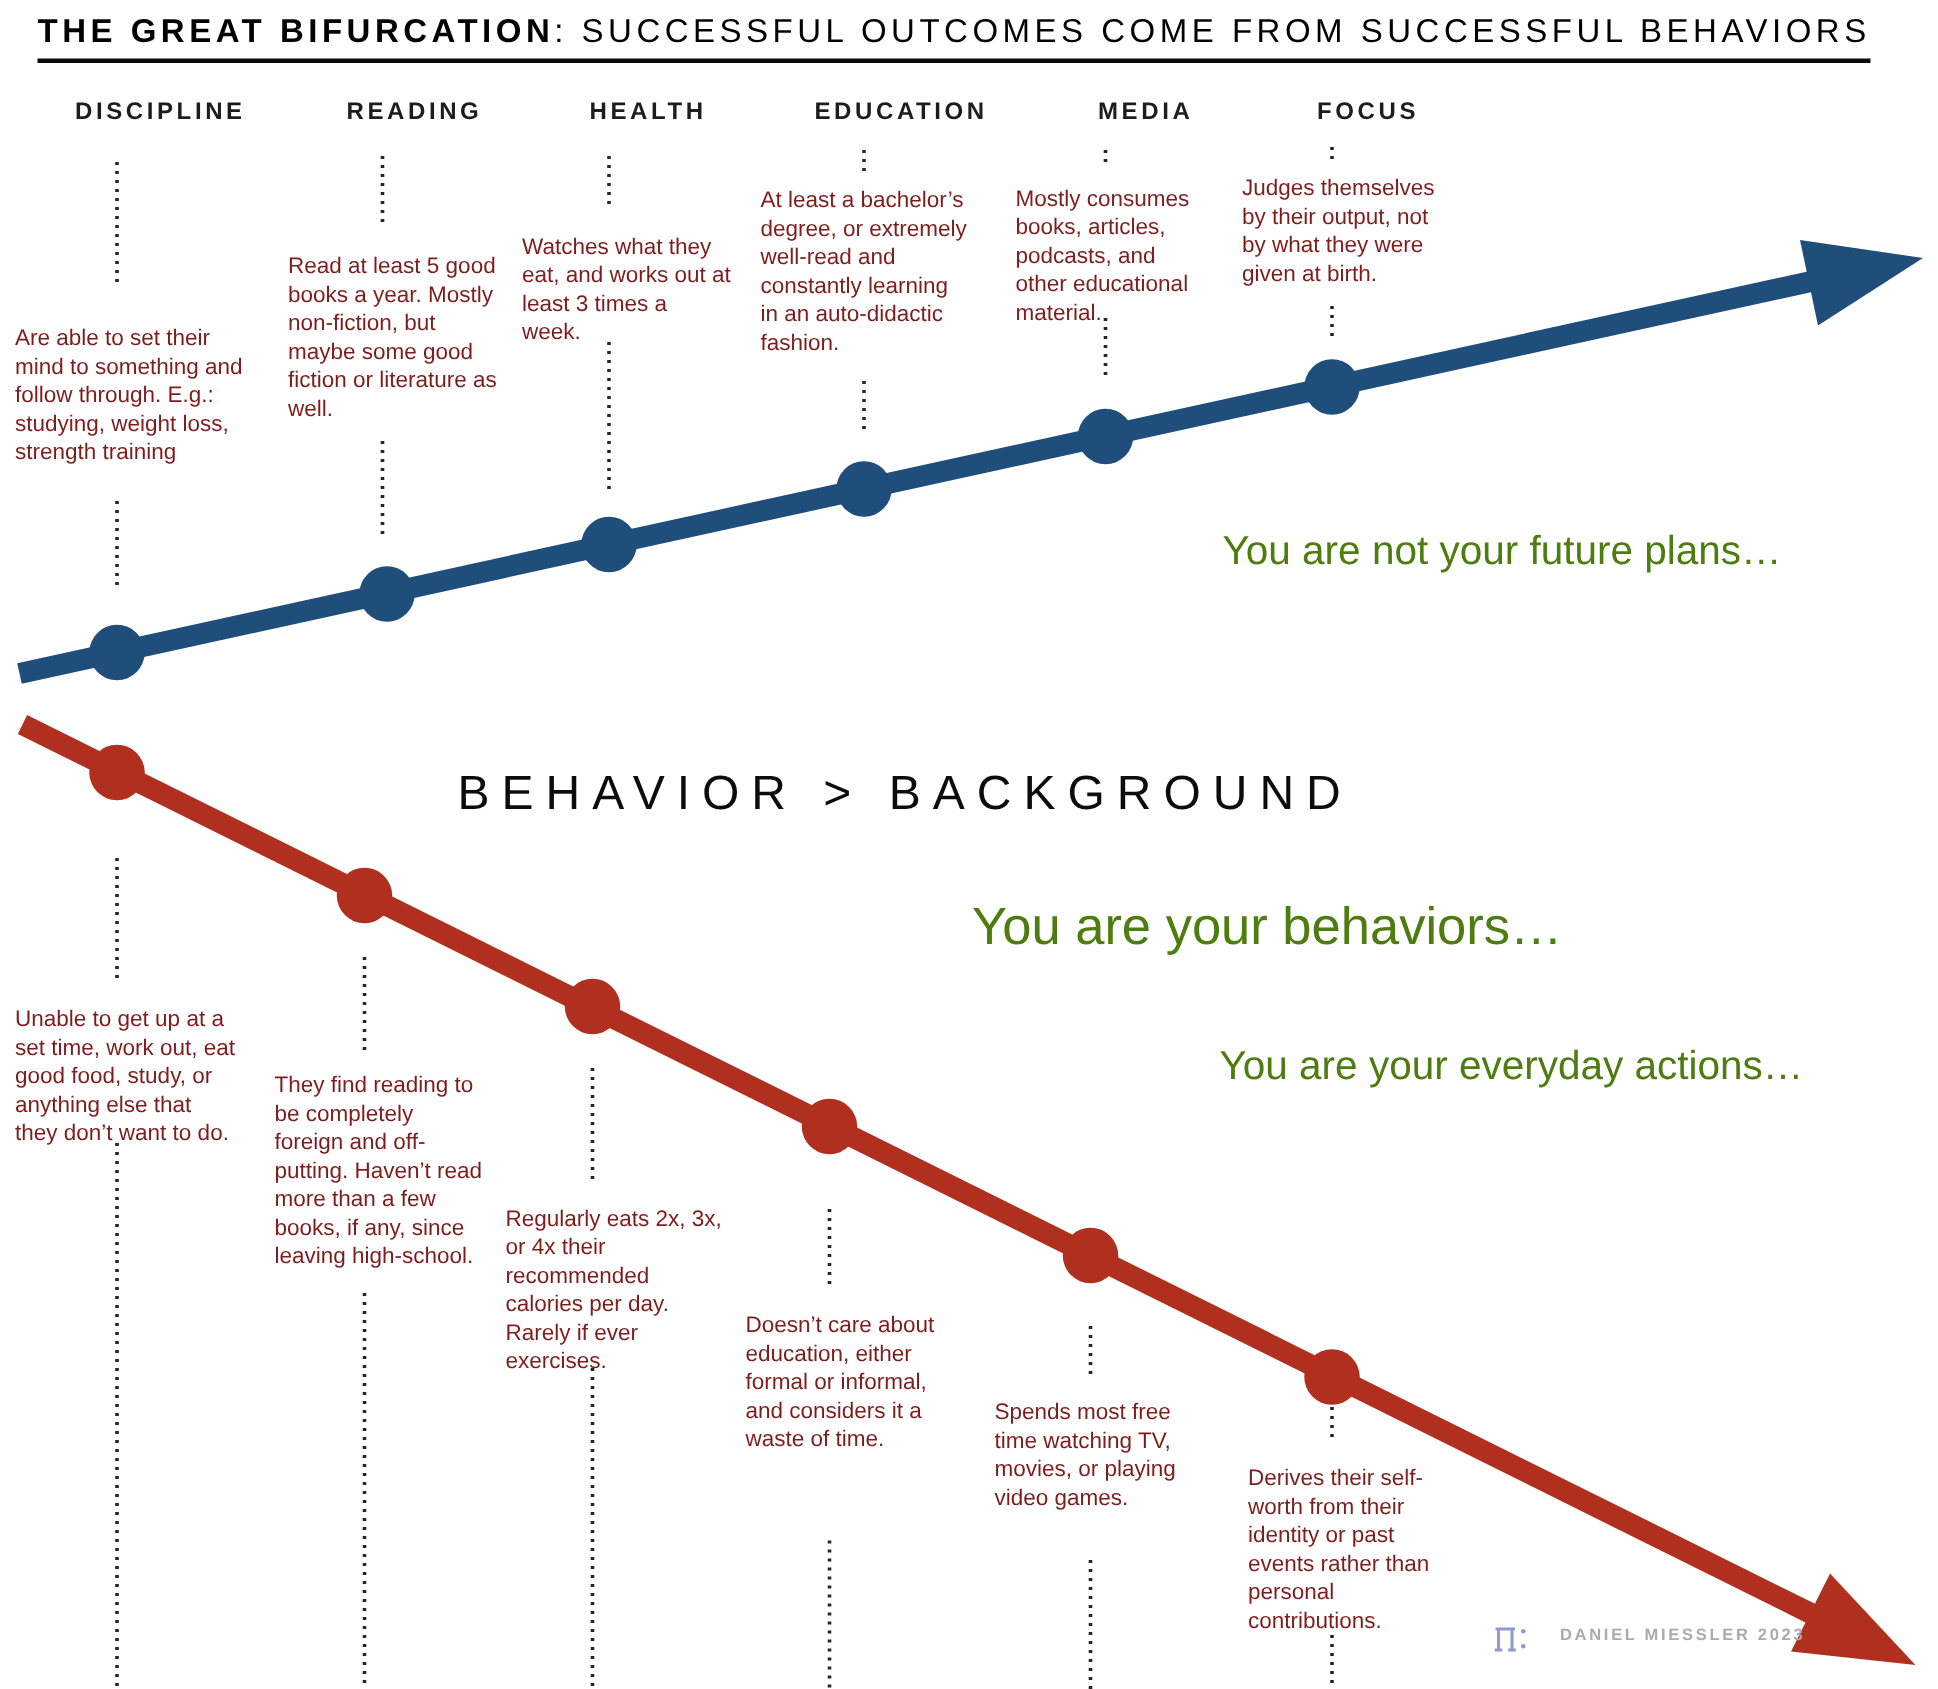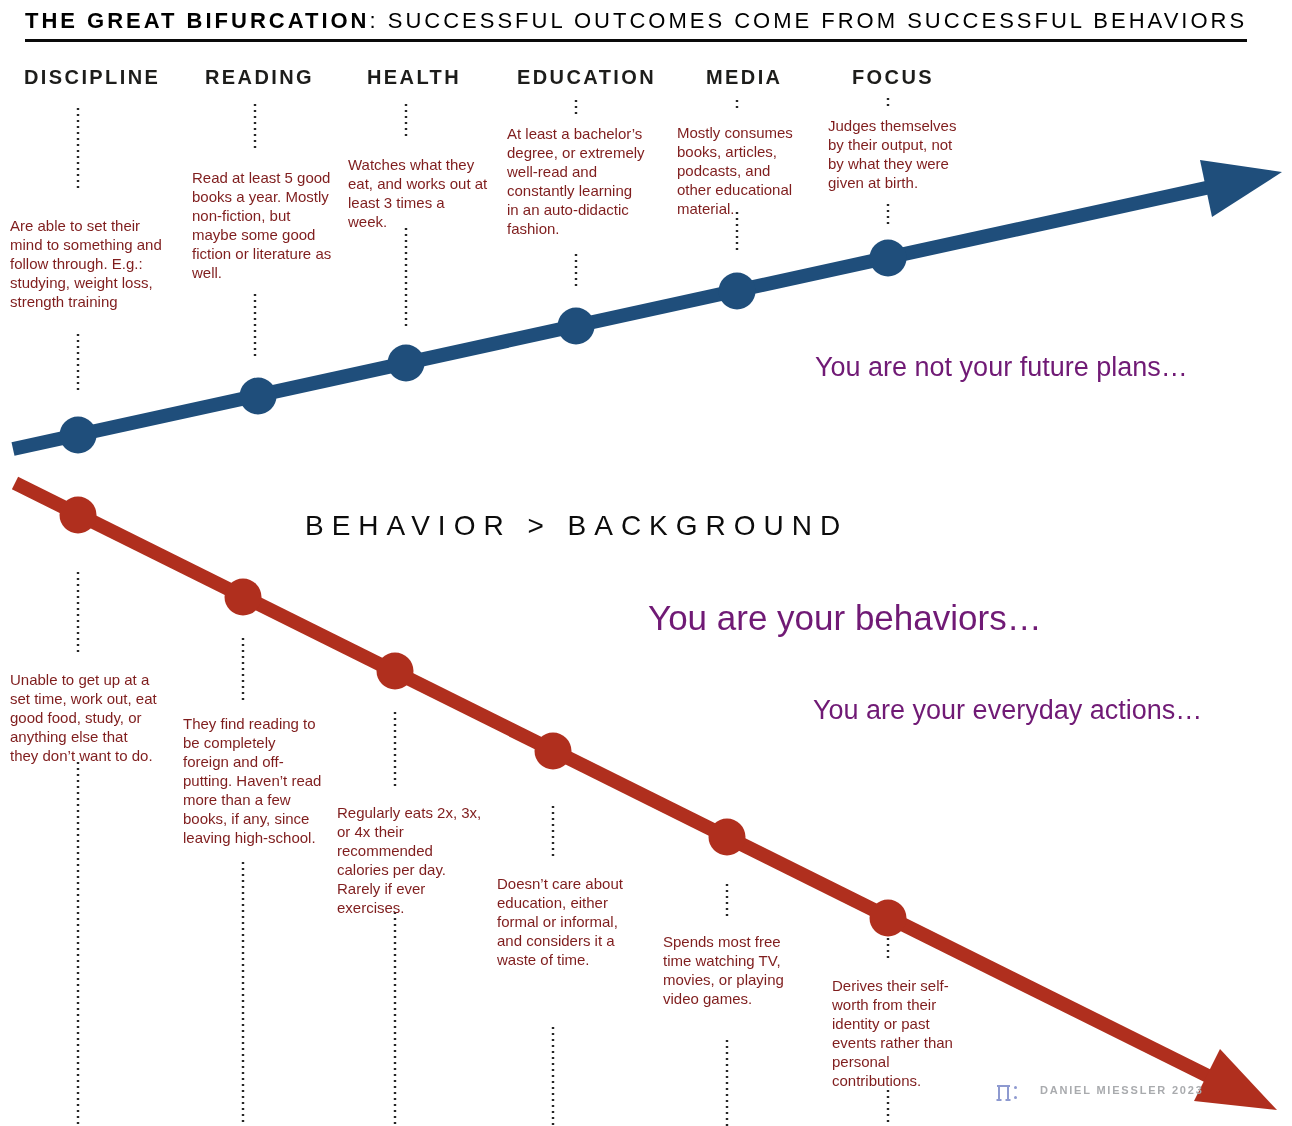--- a/index.html
+++ b/index.html
@@ -6,30 +6,30 @@
   #stage{
     position:relative;width:1292px;height:1126px;overflow:hidden;
     font-family:"Liberation Sans",sans-serif;color:#2b2b2b;background:#fff;
   }
   .title{
     position:absolute;left:25px;top:8px;font-size:22px;letter-spacing:3px;
     color:#000;border-bottom:3px solid #0a0a0a;padding-bottom:5px;white-space:nowrap;
   }
   .title .b{font-weight:bold;}
   .colhead{
-    position:absolute;top:66px;font-size:20px;font-weight:bold;letter-spacing:2.4px;
-    color:#1d1d1b;white-space:nowrap;
+    position:absolute;top:66px;font-size:16px;font-weight:bold;letter-spacing:2.4px;
+    color:#1d1d1b;white-space:nowrap;margin-left:26px;
   }
   .note{
     position:absolute;font-size:15px;line-height:19px;color:#7f1d1d;
   }
-  .msg{position:absolute;color:#701a75;white-space:nowrap;}
+  .msg{position:absolute;color:#4d7c0f;white-space:nowrap;}
   .msg-sm{font-size:27px;}
   .msg-md{font-size:35px;}
-  .msg-caps{font-size:28px;letter-spacing:8px;color:#0c0c0c;}
+  .msg-caps{font-size:32px;letter-spacing:8px;color:#0c0c0c;}
   svg.layer{position:absolute;left:0;top:0;}
   .dotted{stroke:#262626;stroke-width:2.4;stroke-dasharray:2 4;fill:none;}
   .shaft{stroke-width:14;fill:none;}
   .credit{
     position:absolute;left:995px;top:1084px;display:flex;gap:21px;
   }
   .credit-text{
     font-size:11px;font-weight:bold;letter-spacing:1.8px;color:#a9abae;white-space:nowrap;
   }
 </style>

